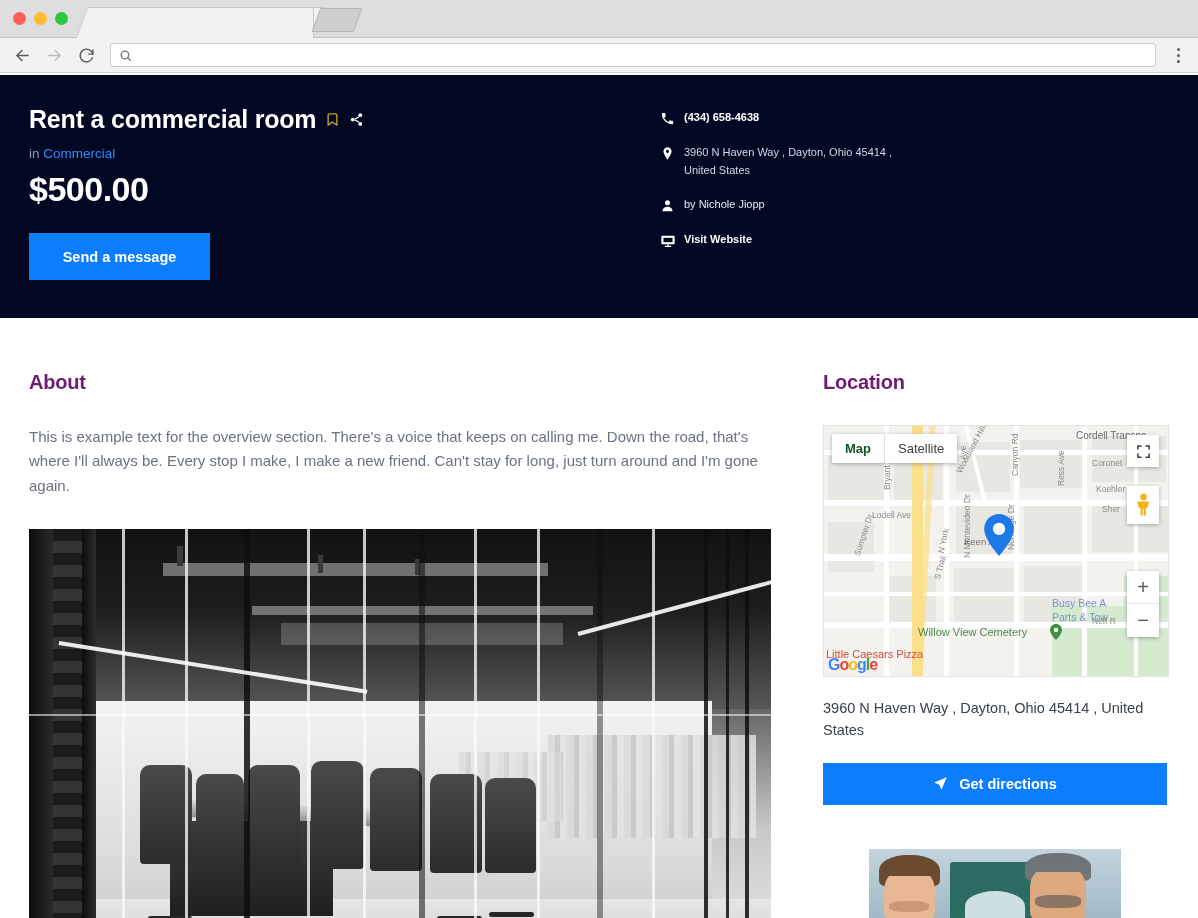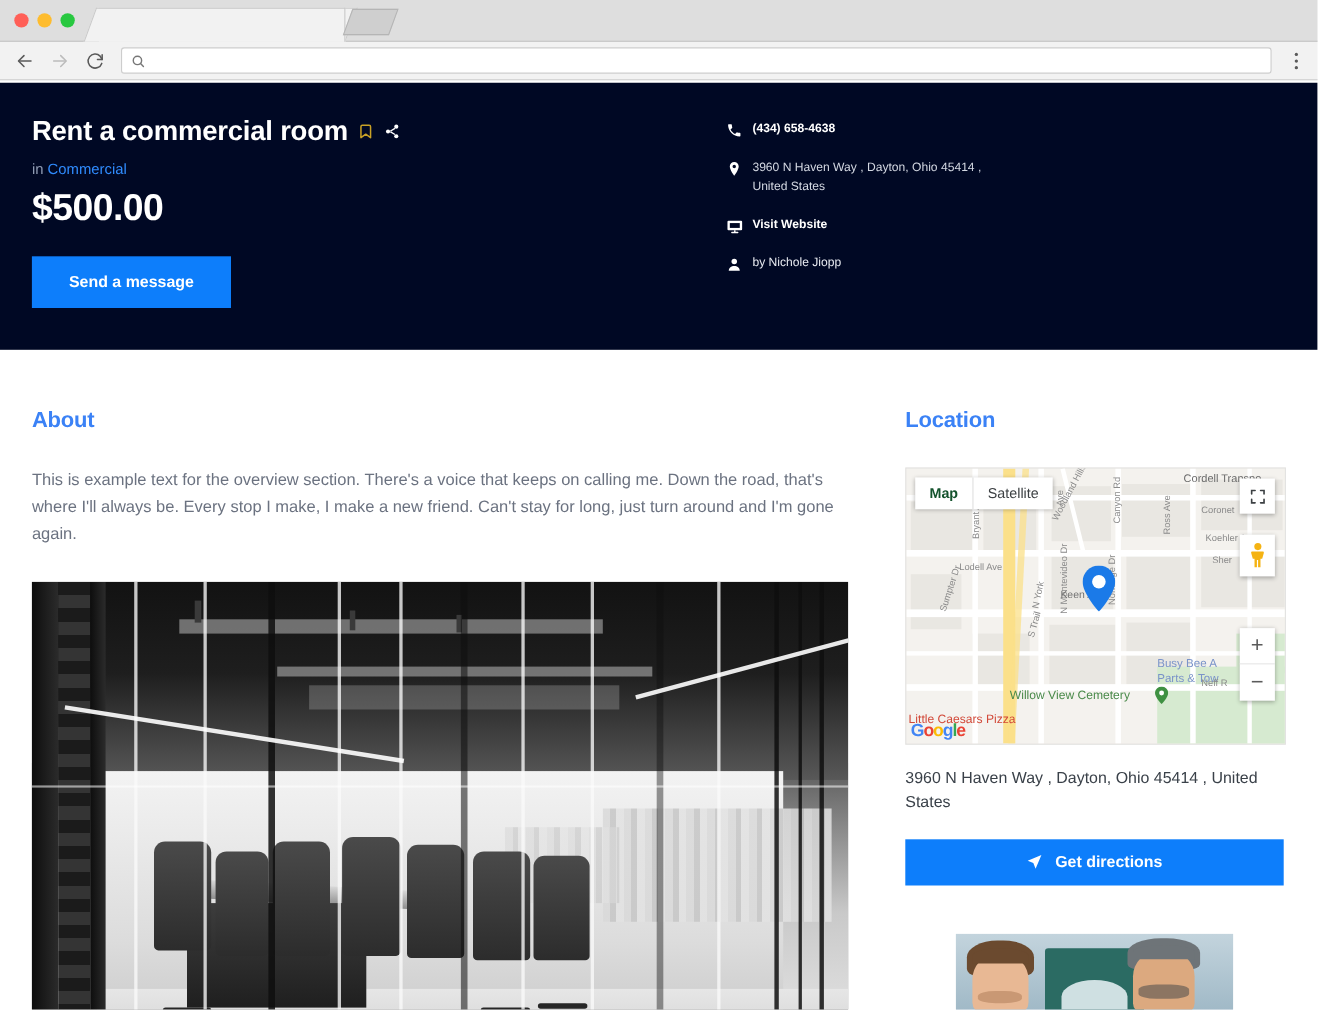--- a/index.html
+++ b/index.html
@@ -100,21 +100,21 @@
   .info-txt.bold { font-weight: bold; color: #ffffff; }
   .info-txt.soft { color: #d3d8e2; }
   .info-txt.semi { color: #e8ebf1; }
 
   
   .content { display: flex; padding: 0 29px; }
   .col-main { width: 771px; }
   .col-side { width: 346px; margin-left: 52px; }
 
   .sect-head {
-    font-size: 20px; font-weight: bold; color: #3b82f6;
+    font-size: 20px; font-weight: bold; color: #701a75;
     margin-top: 53px; margin-bottom: 31px; letter-spacing: -0.2px;
   }
   .about-text {
     font-size: 15px; line-height: 1.62; color: #6b7280; max-width: 744px;
   }
   .about-photo {
     margin-top: 31px; width: 742px; height: 430px; position: relative; overflow: hidden;
     background: #222;
   }
 
@@ -285,37 +285,37 @@
         <div class="info-row">
           <span class="info-ico">
             <svg width="15" height="15" viewBox="0 0 24 24" fill="currentColor">
                 <path d="M12 2C8.4 2 5.5 4.9 5.5 8.5 5.5 13.4 12 22 12 22s6.5-8.6 6.5-13.5C18.5 4.9 15.6 2 12 2zm0 9a2.5 2.5 0 1 1 0-5 2.5 2.5 0 0 1 0 5z"></path>
               </svg>
           </span>
           <span class="info-txt soft" style="max-width:235px;display:block;">3960 N Haven Way , Dayton, Ohio 45414 , United States</span>
         </div>
         <div class="info-row">
           <span class="info-ico">
+            <svg width="15" height="15" viewBox="0 0 24 24" fill="currentColor">
+                <circle cx="12" cy="7.5" r="4"></circle>
+                <path d="M4 21c0-4.4 3.6-7 8-7s8 2.6 8 7z"></path>
+              </svg>
+          </span>
+          <span class="info-txt semi">by Nichole Jiopp</span>
+        </div>
+        <div class="info-row">
+          <span class="info-ico">
             <svg width="16" height="16" viewBox="0 0 24 24" fill="none" stroke="currentColor" stroke-width="2">
                 <rect x="2" y="4" width="20" height="13" rx="1.5" fill="currentColor" stroke="none"></rect>
                 <rect x="4.2" y="6.2" width="15.6" height="8.6" fill="#000824"></rect>
                 <line x1="8" y1="20" x2="16" y2="20" stroke-linecap="round"></line>
                 <line x1="12" y1="17" x2="12" y2="20"></line>
               </svg>
           </span>
           <span class="info-txt bold">Visit Website</span>
-        </div>
-        <div class="info-row">
-          <span class="info-ico">
-            <svg width="15" height="15" viewBox="0 0 24 24" fill="currentColor">
-                <circle cx="12" cy="7.5" r="4"></circle>
-                <path d="M4 21c0-4.4 3.6-7 8-7s8 2.6 8 7z"></path>
-              </svg>
-          </span>
-          <span class="info-txt semi">by Nichole Jiopp</span>
         </div>
       </div>
     </div>
 
     <div class="content">
 
       <div class="col-main">
         <div class="sect-head">About</div>
         <div class="about-text">This is example text for the overview section. There's a voice that keeps on calling me. Down the road, that's where I'll always be. Every stop I make, I make a new friend. Can't stay for long, just turn around and I'm gone again.</div>
 

